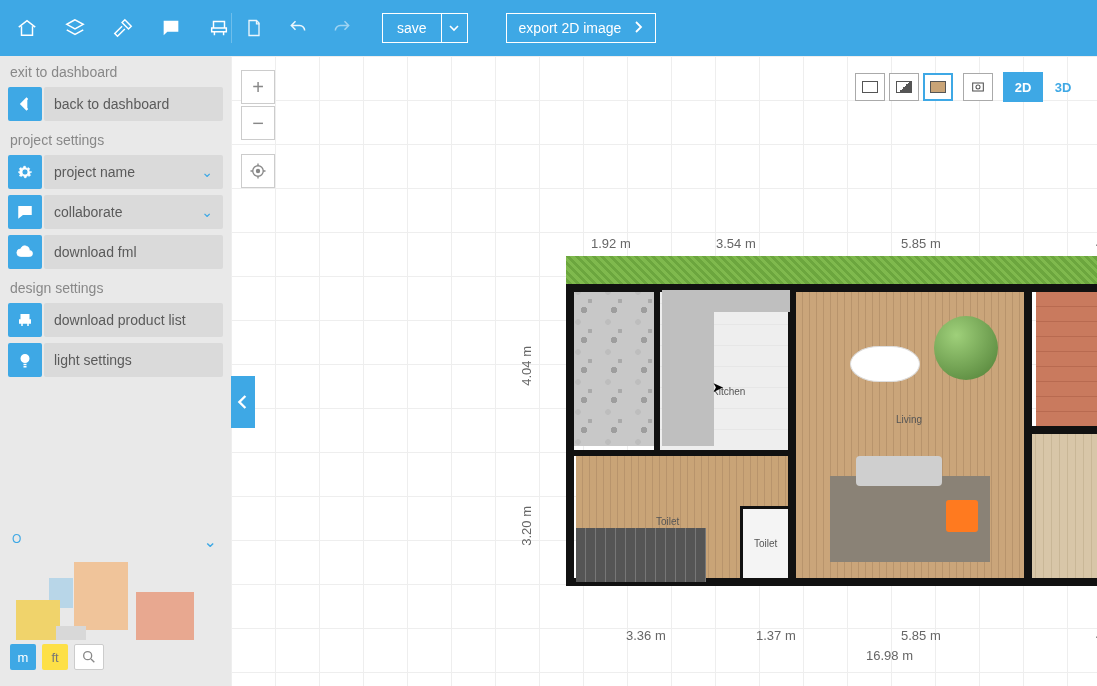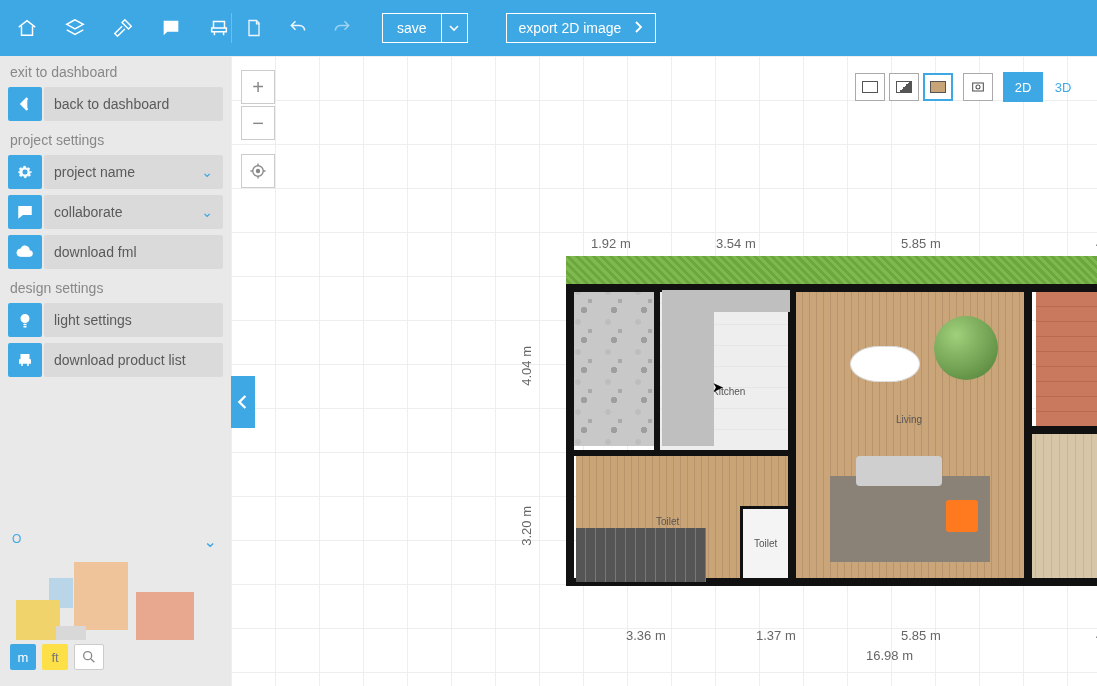--- a/index.html
+++ b/index.html
@@ -41,21 +41,21 @@
 .collapse-handle{position:absolute;left:0;top:320px;width:24px;height:52px;background:#3ea8e5;display:flex;align-items:center;justify-content:center;cursor:pointer;z-index:5}
 .collapse-handle svg{stroke:#fff}
 .ctl-vert{position:absolute;left:10px;top:14px;display:flex;flex-direction:column;gap:2px;z-index:4}
 .cvbtn{width:34px;height:34px;background:#fff;border:1px solid #ccc;display:flex;align-items:center;justify-content:center;cursor:pointer;color:#888;font-size:20px}
 .topright{position:absolute;right:14px;top:16px;display:flex;align-items:center;gap:10px;z-index:4}
 .vgroup{display:flex;gap:4px}
 .vbox{width:30px;height:28px;border:1px solid #aaa;background:#fff;display:flex;align-items:center;justify-content:center;cursor:pointer}
 .vbox.sel{border:2px solid #3ea8e5}
 .vbox-inner{width:16px;height:12px;border:1.5px solid #555}
 .twothree{display:flex}
-.tt{width:40px;height:30px;display:flex;align-items:center;justify-content:center;font-size:13px;font-weight:normal;cursor:pointer}
+.tt{width:40px;height:30px;display:flex;align-items:center;justify-content:center;font-size:13px;font-weight:bold;cursor:pointer}
 .tt.active{background:#3ea8e5;color:#fff}
 .tt.inactive{color:#3ea8e5}
 
 
 .grid{position:absolute;inset:0;background-image:linear-gradient(#eee 1px,transparent 1px),linear-gradient(90deg,#eee 1px,transparent 1px);background-size:44px 44px;background-position:0 0}
 .plan{position:absolute;left:335px;top:200px;width:645px;height:330px}
 .grass{position:absolute;left:0;top:0;right:0;height:30px;background:repeating-linear-gradient(45deg,#7fb94d,#7fb94d 3px,#6ca63e 3px,#6ca63e 6px)}
 .wall{background:#111;position:absolute}
 .room-stone{position:absolute;left:6px;top:30px;width:82px;height:160px;background:radial-gradient(circle at 20% 20%,#bdbdbd 8%,transparent 9%),radial-gradient(circle at 60% 50%,#aaa 9%,transparent 10%),radial-gradient(circle at 40% 80%,#9e9e9e 10%,transparent 11%),#c8c8c8;background-size:30px 30px}
 .kitchen{position:absolute;left:94px;top:34px;width:130px;height:160px;background:repeating-linear-gradient(0deg,#eee,#eee 20px,#e6e6e6 20px,#e6e6e6 21px),repeating-linear-gradient(90deg,transparent,transparent 20px,#e6e6e6 20px,#e6e6e6 21px)}
@@ -186,36 +186,36 @@
           </div>
         <div class="txtbox">
             <span>download fml</span>
           </div>
       </div>
 
       <div class="sec-lbl">design settings</div>
       <div class="row">
         <div class="ibox">
             <svg width="18" height="18" viewBox="0 0 24 24" fill="none" stroke="#fff" stroke-width="2">
+              <path d="M7 12V5h10v7M5 12h14v4H5zM8 16v4M16 16v4"></path>
+            </svg>
+          </div>
+        <div class="txtbox">
+            <span>download product list</span>
+          </div>
+      </div>
+      <div class="row">
+        <div class="ibox">
+            <svg width="18" height="18" viewBox="0 0 24 24" fill="none" stroke="#fff" stroke-width="2">
               <circle cx="12" cy="10" r="5"></circle>
               <path d="M10 18h4M10 21h4"></path>
             </svg>
           </div>
         <div class="txtbox">
             <span>light settings</span>
-          </div>
-      </div>
-      <div class="row">
-        <div class="ibox">
-            <svg width="18" height="18" viewBox="0 0 24 24" fill="none" stroke="#fff" stroke-width="2">
-              <path d="M7 12V5h10v7M5 12h14v4H5zM8 16v4M16 16v4"></path>
-            </svg>
-          </div>
-        <div class="txtbox">
-            <span>download product list</span>
           </div>
       </div>
 
       <div class="side-footer">
         <div class="minimap">
           <span class="mm-o">O</span>
           <span class="mm-chev">⌄</span>
           <div class="mmblocks">
             <div style="left:33px;top:26px;width:24px;height:30px;background:#b8d6e8"></div>
             <div style="left:58px;top:10px;width:54px;height:68px;background:#f0c49a"></div>

